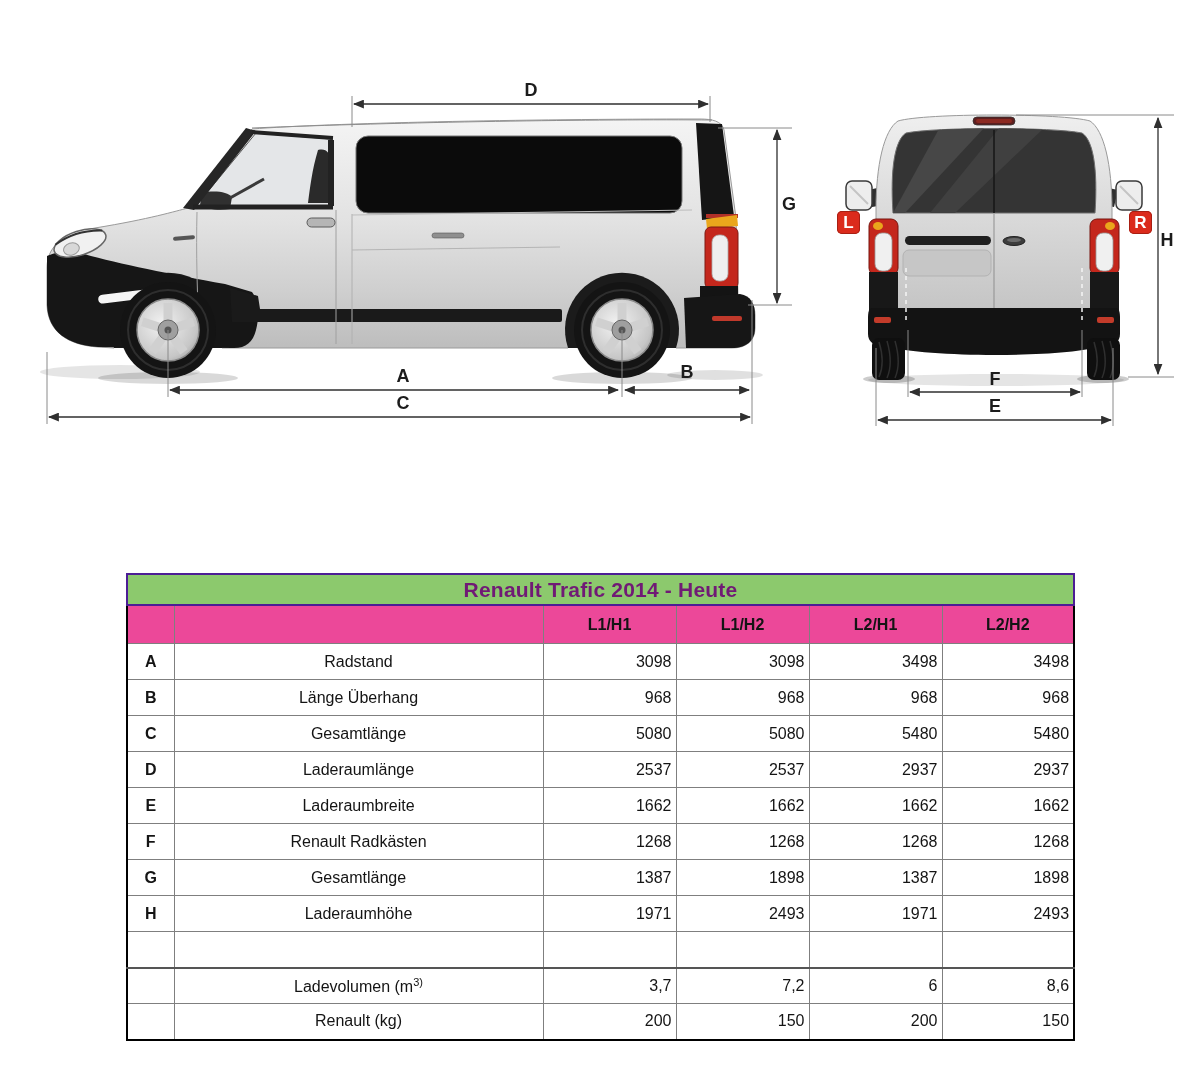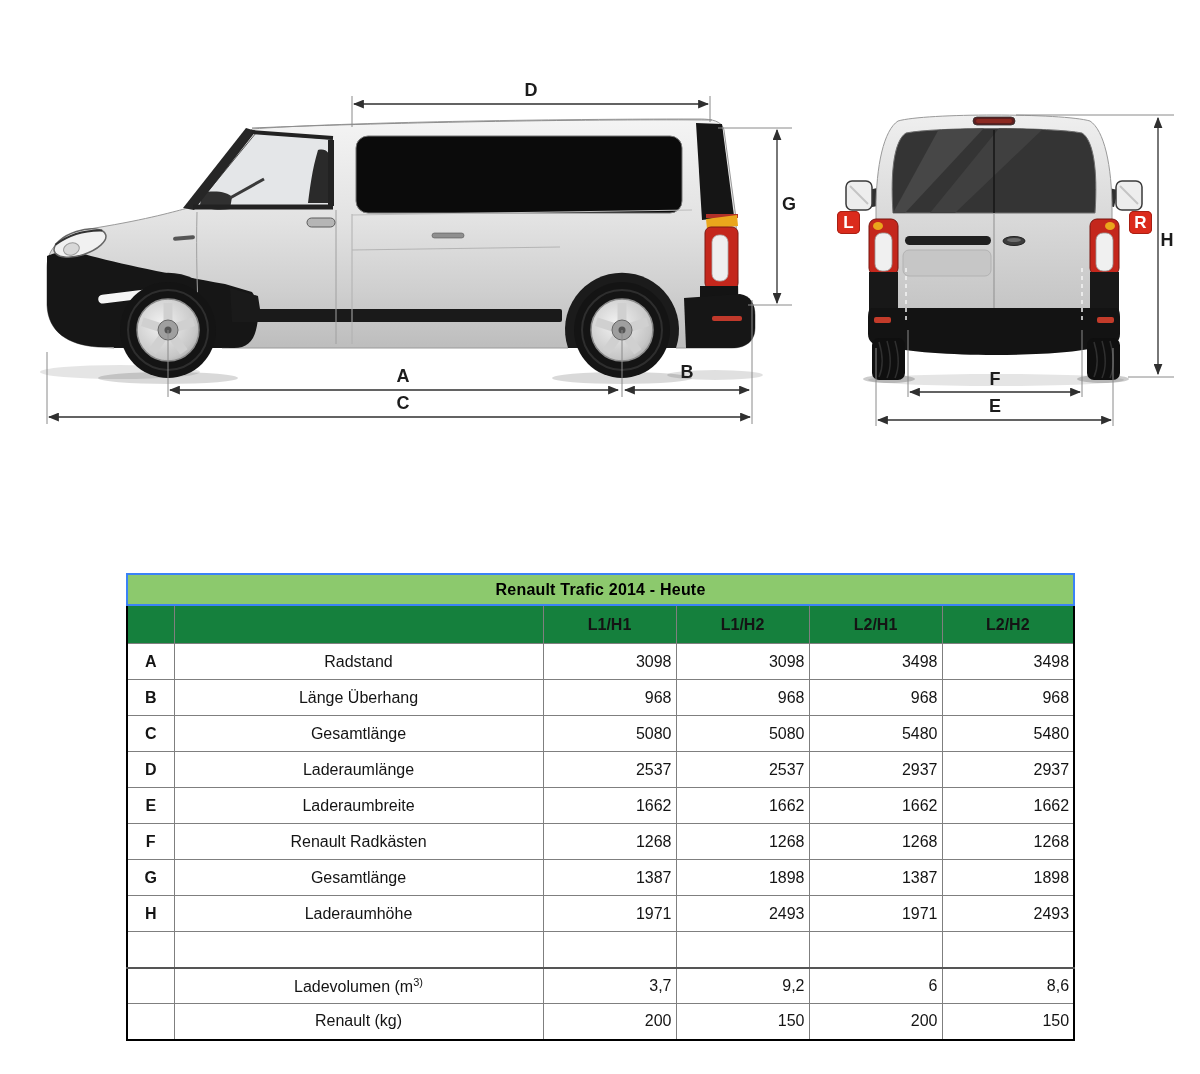--- a/index.html
+++ b/index.html
@@ -10,24 +10,24 @@
              font-size:18px;font-weight:700;color:#1c1c1c;line-height:1;}
   .badge{position:absolute;width:23px;height:23px;border-radius:5px;
          background:#db2b1c;color:#fff;font-size:17px;font-weight:700;
          display:flex;align-items:center;justify-content:center;
          box-shadow:0 0 0 1px #a81f13 inset;}
   table.dims{position:absolute;left:126px;top:573px;width:947px;
              border-collapse:collapse;table-layout:fixed;
              border:2px solid #000;background:#fff;}
   table.dims th,table.dims td{border:1px solid #7f7f7f;color:#141414;
              font-size:16px;padding:0 4px;overflow:hidden;white-space:nowrap;}
-  tr.title-row th{height:29px;background:#8cc96d;color:#000000;
-             font-size:16px;font-weight:700;text-align:center;
-             border:2px solid #3b82f6;letter-spacing:.2px;}
-  tr.cols-row th{height:37px;font-weight:700;text-align:center;background:#15803d;}
+  tr.title-row th{height:29px;background:#8cc96d;color:#701a75;
+             font-size:21px;font-weight:700;text-align:center;
+             border:2px solid #4c1d95;letter-spacing:.2px;}
+  tr.cols-row th{height:37px;font-weight:700;text-align:center;background:#ec4899;}
   tbody tr{height:36px;}
   td.cell-key{text-align:center;font-weight:700;}
   td.cell-label{text-align:center;padding-left:7px;}
   td.cell-val{text-align:right;}
   td.cell-label sup{font-size:11px;}
   tr.spacer-row td{border-bottom:2px solid #555;}
 </style>
 </head>
 <body>
 
@@ -376,21 +376,21 @@
           <td class="cell-label"></td>
           <td class="cell-val"></td>
           <td class="cell-val"></td>
           <td class="cell-val"></td>
           <td class="cell-val"></td>
         </tr>
         <tr>
           <td class="cell-key"></td>
           <td class="cell-label">Ladevolumen (m<sup>3)</sup></td>
           <td class="cell-val">3,7</td>
-          <td class="cell-val">9,2</td>
+          <td class="cell-val">7,2</td>
           <td class="cell-val">6</td>
           <td class="cell-val">8,6</td>
         </tr>
         <tr>
           <td class="cell-key"></td>
           <td class="cell-label">Renault (kg)</td>
           <td class="cell-val">200</td>
           <td class="cell-val">150</td>
           <td class="cell-val">200</td>
           <td class="cell-val">150</td>

